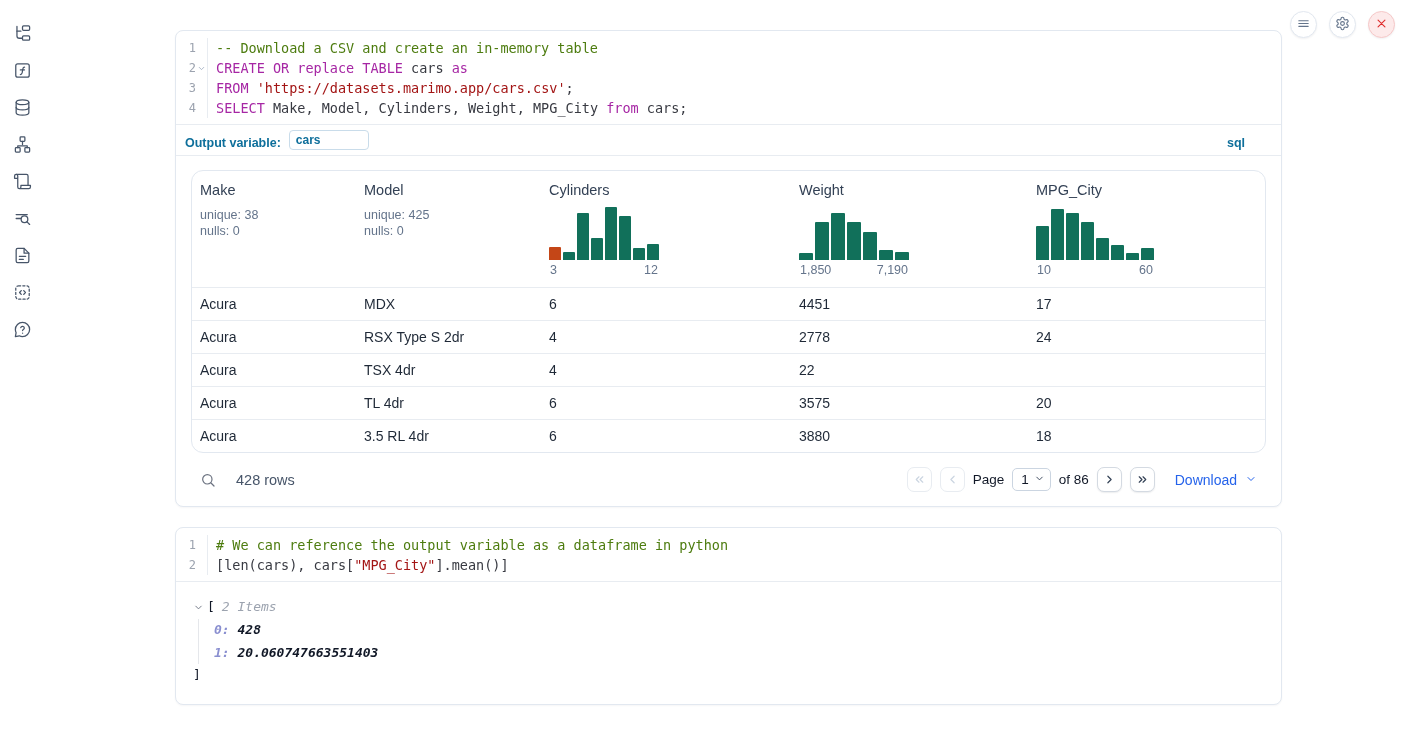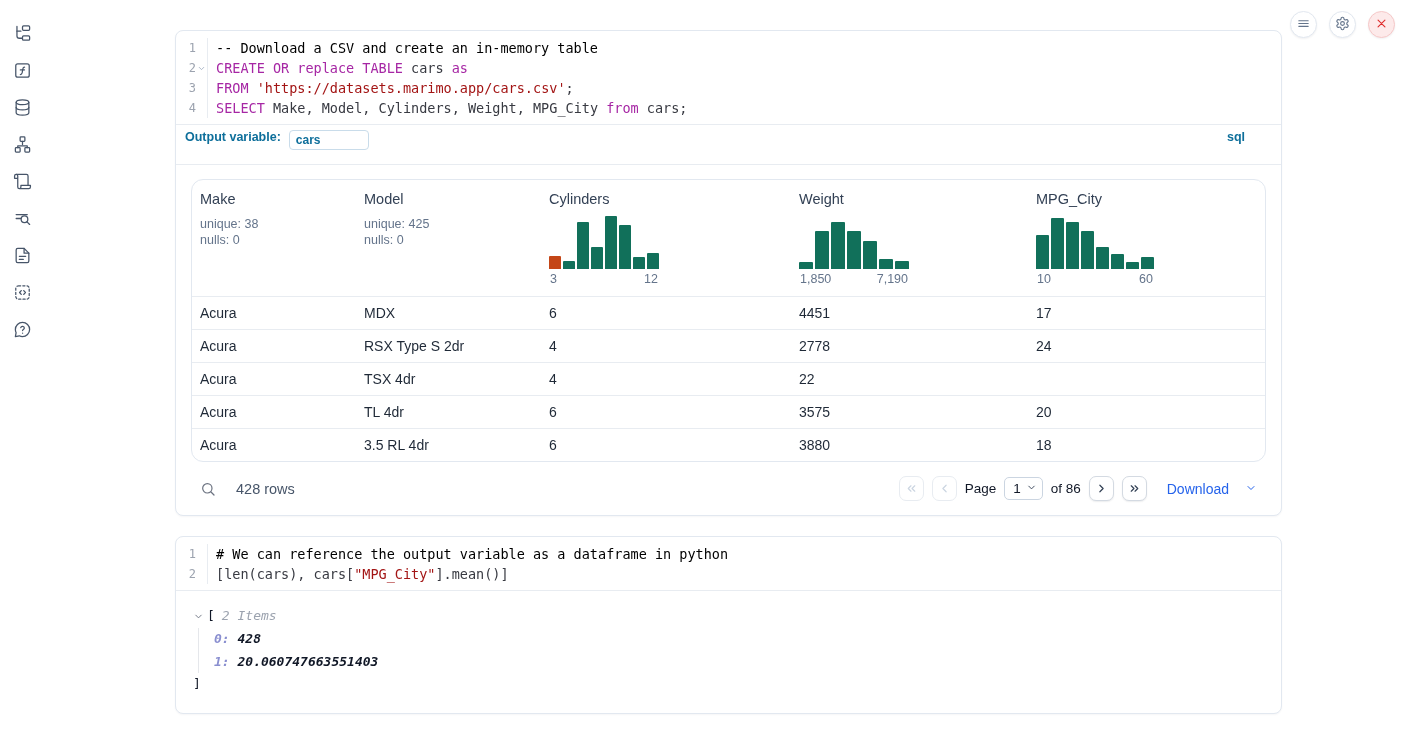--- a/index.html
+++ b/index.html
@@ -32,25 +32,25 @@
   .code-editor { padding:7px 0 6px; font-family:"DejaVu Sans Mono", monospace; font-size:13.5px; }
   .code-line { display:flex; line-height:20px; }
   .gutter { width:32px; flex:0 0 32px; display:flex; justify-content:flex-end; align-items:center;
             padding-right:11px; color:#9ca3af; font-size:12px; border-right:1px solid #e8ecf1; }
   .gutter.folded { padding-right:1px; }
   .fold { display:flex; align-items:center; margin-left:1px; }
   .fold svg { width:9px; height:9px; stroke:#94a3b8; fill:none; stroke-width:2; stroke-linecap:round; stroke-linejoin:round; }
   .code-text { padding-left:8px; white-space:pre; color:#383a42; }
   .tok-plain { color:#383a42; }
   .tok-keyword { color:#a626a4; }
-  .tok-comment { color:#000000; }
+  .tok-comment { color:#4d7c0f; }
   .tok-string { color:#a31515; }
 
   
-  .outvar-row { display:flex; align-items:flex-start; gap:8px; padding:5px 14px 14px 9px;
+  .outvar-row { display:flex; align-items:flex-end; gap:8px; padding:5px 14px 5px 9px;
                 border-top:1px solid #e8ecf1; border-bottom:1px solid #e8ecf1; }
   .outvar-label { color:#0e6f9b; font-weight:700; font-size:12.5px; }
   .outvar-input { width:80px; height:20px; border:1px solid #c9dcea; border-radius:4px;
                   color:#0e6f9b; font-weight:700; font-size:12px; padding:0 6px; outline:none;
                   font-family:"Liberation Sans", sans-serif; }
   .lang-badge { margin-left:auto; color:#0e6f9b; font-weight:700; font-size:12.5px; padding-right:22px; }
 
   
   .table-wrap { padding:14px 15px 4px; }
   .dtable { border:1px solid #e2e8f0; border-radius:12px; overflow:hidden; }
@@ -75,21 +75,21 @@
   .pg-btn { width:25px; height:25px; border-radius:7px; border:1px solid #e8ecf1; background:#fff;
             display:flex; align-items:center; justify-content:center; cursor:pointer; }
   .pg-btn svg { width:13px; height:13px; fill:none; stroke-width:2.2; stroke-linecap:round; stroke-linejoin:round; }
   .pg-btn.disabled svg { stroke:#cbd5e1; }
   .pg-btn.enabled { border-color:#d4dae2; box-shadow:0 1px 1.5px rgba(16,24,40,.08); }
   .pg-btn.enabled svg { stroke:#334155; }
   .pg-text { font-size:13.5px; color:#111827; }
   .pg-select { display:flex; align-items:center; gap:5px; height:23px; padding:0 5px 0 8px;
                border:1px solid #cbd5e1; border-radius:5px; font-size:13.5px; color:#111827; cursor:pointer; }
   .pg-select svg { width:11px; height:11px; stroke:#334155; fill:none; stroke-width:2; stroke-linecap:round; stroke-linejoin:round; }
-  .download { margin-left:20px; display:flex; align-items:center; gap:16px; color:#2563eb;
+  .download { margin-left:20px; display:flex; align-items:center; gap:8px; color:#2563eb;
               font-size:14px; cursor:pointer; }
   .download svg { width:12px; height:12px; stroke:#2563eb; fill:none; stroke-width:2; stroke-linecap:round; stroke-linejoin:round; }
 
   
   .py-output { border-top:1px solid #e8ecf1; padding:14px 16px 18px 17px;
                font-family:"DejaVu Sans Mono", monospace; font-size:13px; color:#111827; }
   .tree-head { display:flex; align-items:center; line-height:22px; }
   .tree-chevron { display:flex; align-items:center; margin-right:3px; cursor:pointer; }
   .tree-chevron svg { width:11px; height:11px; stroke:#6b7280; fill:none; stroke-width:2; stroke-linecap:round; stroke-linejoin:round; }
   .tree-note { color:#9ca3af; font-style:italic; margin-left:7px; }

